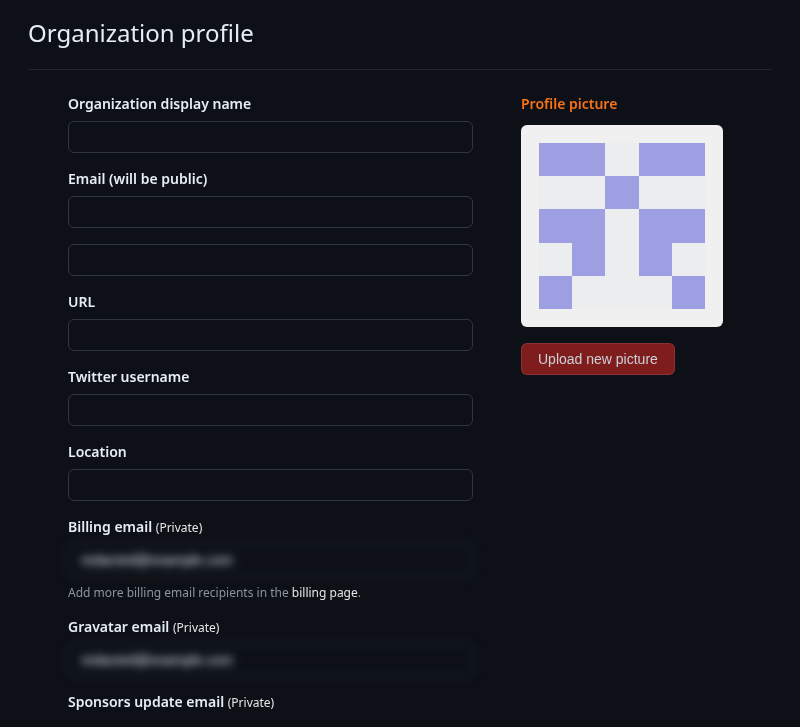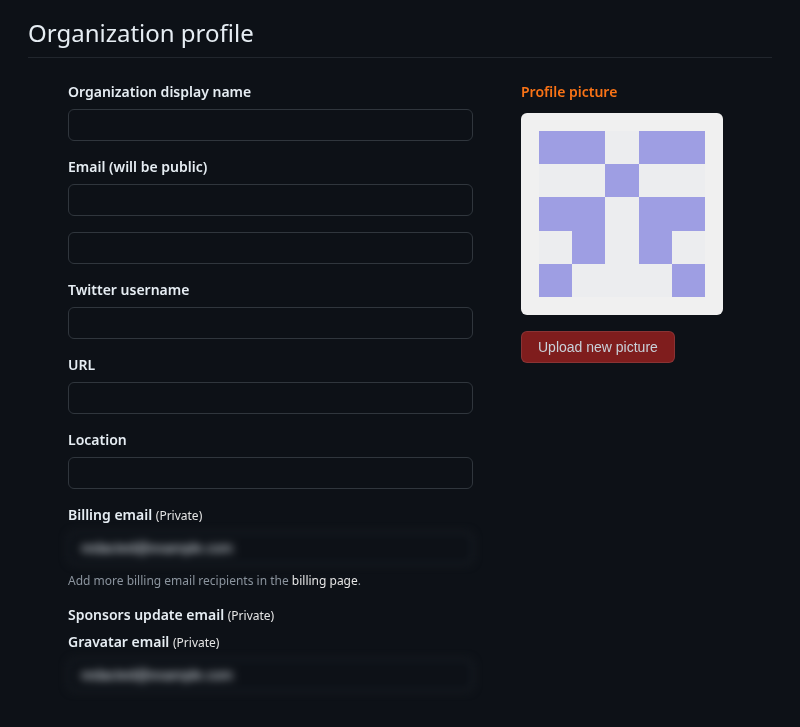--- a/index.html
+++ b/index.html
@@ -14,21 +14,21 @@
       font-size: 14px;
       padding: 16px 28px;
       width: 800px;
       height: 727px;
       overflow: hidden;
     }
     h1.page-title {
       font-size: 24px;
       font-weight: 400;
       color: #e6edf3;
-      padding-bottom: 8px;
+      padding-bottom: 20px;
       border-bottom: 1px solid #21262d;
       margin-bottom: 24px;
     }
     .main-layout {
       display: flex;
       gap: 48px;
     }
     .form-column {
       flex: 1;
       max-width: 445px;
@@ -128,57 +128,57 @@
     <div class="form-group">
       <label class="form-label">Email (will be public)</label>
       <input type="text" class="form-input" value="" style="">
     </div>
 
     <div class="form-group">
       <input type="text" class="form-input" value="" style="">
     </div>
 
     <div class="form-group">
+      <label class="form-label">URL</label>
+      <input type="text" class="form-input" value="" style="">
+    </div>
+
+    <div class="form-group">
       <label class="form-label">Twitter username</label>
-      <input type="text" class="form-input" value="" style="">
-    </div>
-
-    <div class="form-group">
-      <label class="form-label">URL</label>
       <input type="text" class="form-input" value="" style="">
     </div>
 
     <div class="form-group">
       <label class="form-label">Location</label>
       <input type="text" class="form-input" value="" style="">
     </div>
 
     <div class="form-group">
       <label class="form-label">
         <span>Billing email </span><span class="private-tag">(Private)</span>
       </label>
       <input type="text" class="form-input blurred" value="redacted@example.com" style="">
       <p class="form-note">
         <span>Add more billing email recipients in the </span><a href="#">billing page</a><span>.</span>
       </p>
     </div>
 
+    <div class="form-group">
+      <label class="form-label">
+        <span>Gravatar email </span><span class="private-tag">(Private)</span>
+      </label>
+      <input type="text" class="form-input blurred" value="redacted@example.com" style="">
+    </div>
+
     <div class="form-group" style="margin-bottom:0;">
       <label class="form-label">
         <span>Sponsors update email </span><span class="private-tag">(Private)</span>
       </label>
     </div>
 
-    <div class="form-group">
-      <label class="form-label">
-        <span>Gravatar email </span><span class="private-tag">(Private)</span>
-      </label>
-      <input type="text" class="form-input blurred" value="redacted@example.com" style="">
-    </div>
-
   </div>
 
   <div class="aside-column">
     <label class="aside-label">Profile picture</label>
     <div class="avatar-container">
       <div class="avatar-cell filled"></div>
       <div class="avatar-cell filled"></div>
       <div class="avatar-cell"></div>
       <div class="avatar-cell filled"></div>
       <div class="avatar-cell filled"></div>

